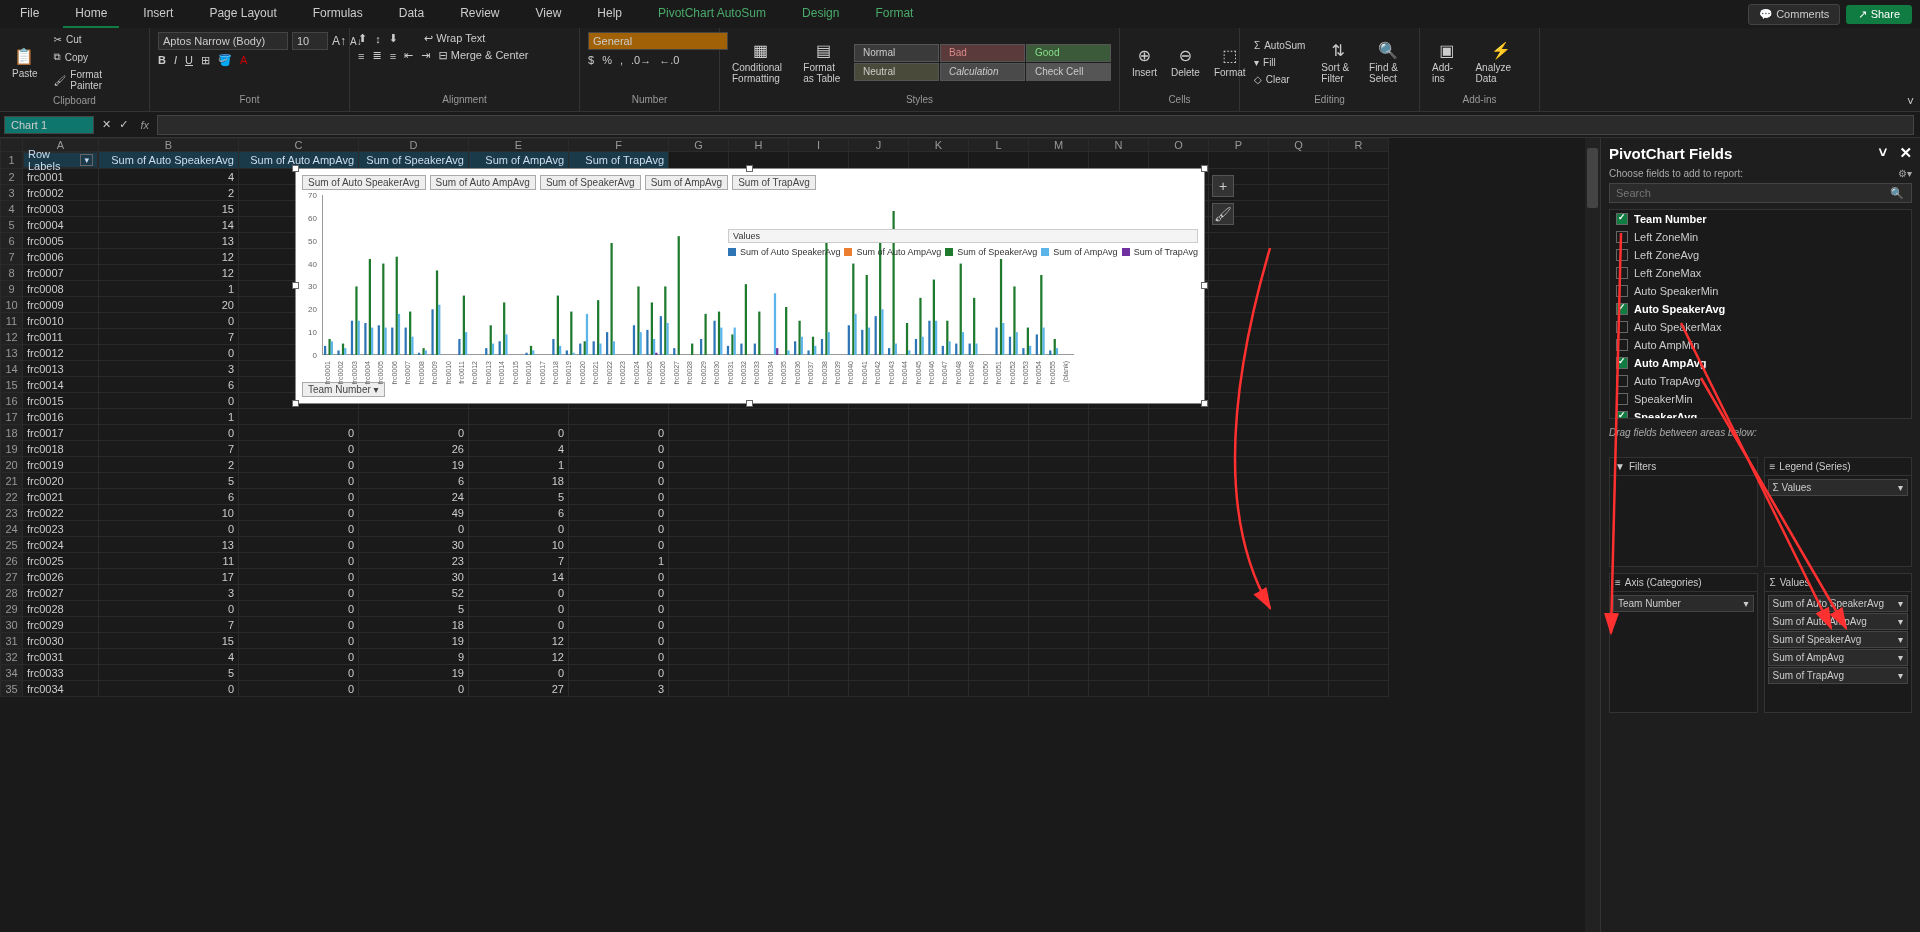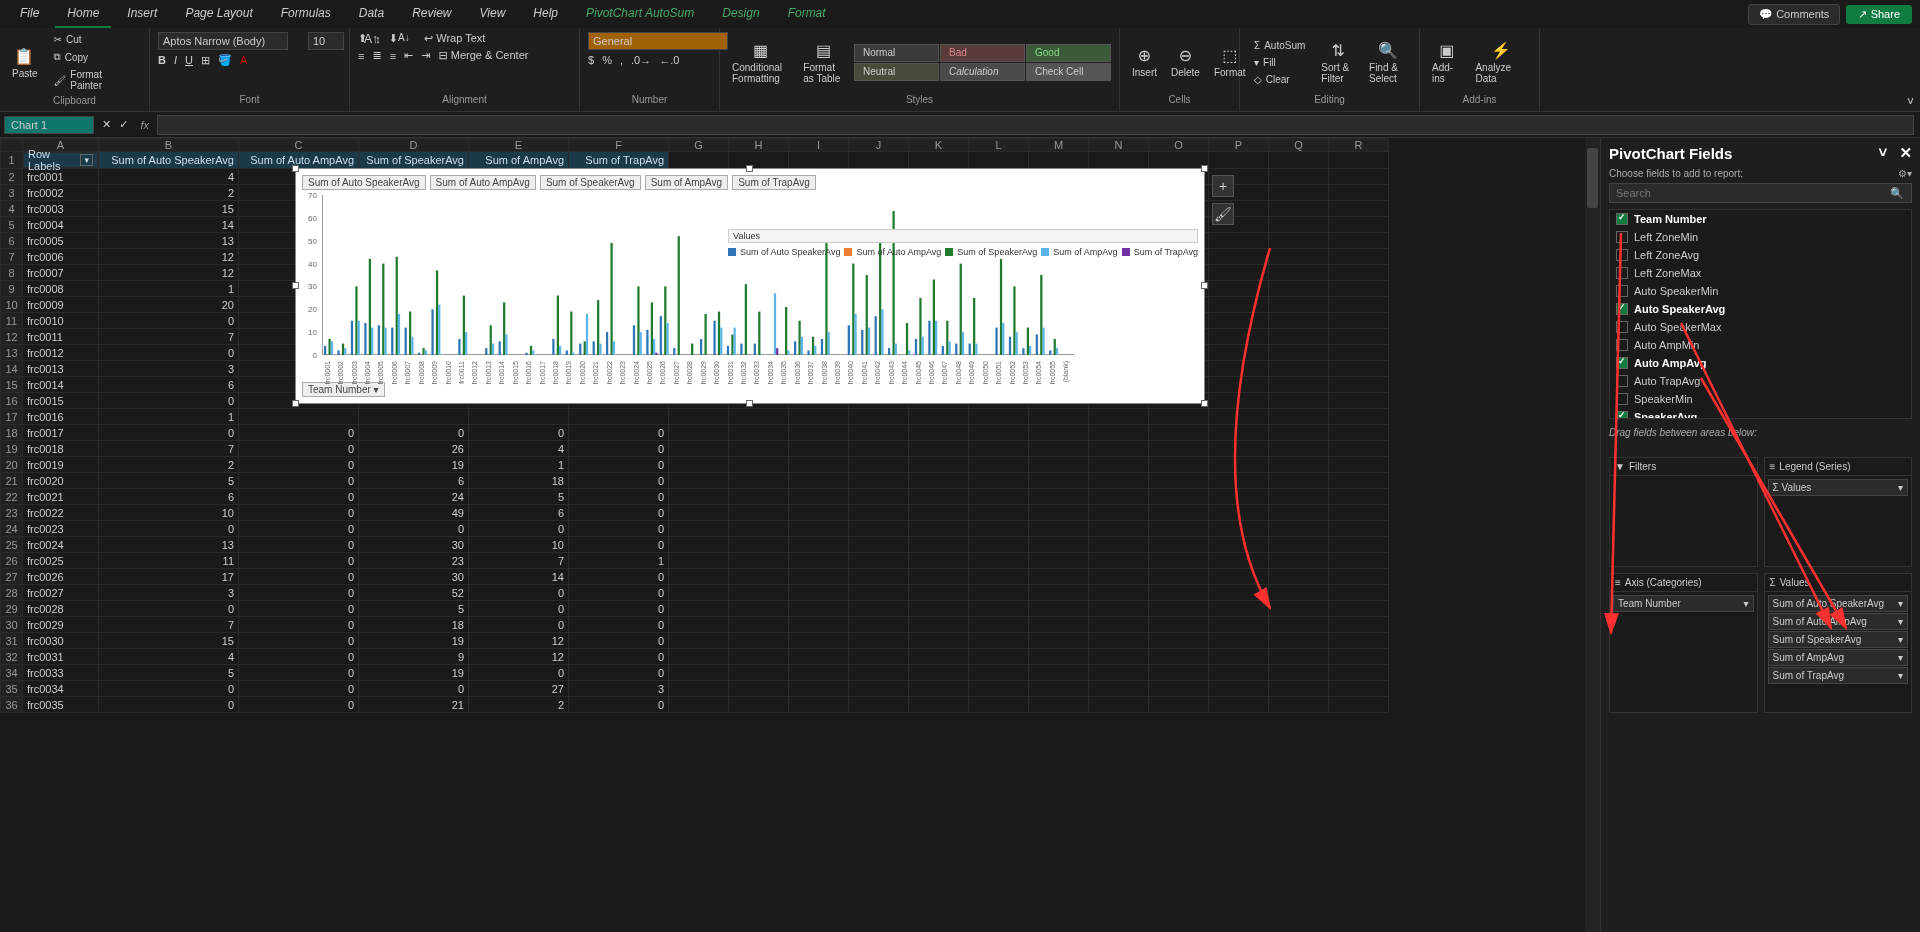--- a/index.html
+++ b/index.html
@@ -1,20 +1,20 @@
 <!DOCTYPE html>
 <html><head>
 <meta charset="utf-8">
 <style>
 * { margin: 0; padding: 0; box-sizing: border-box; font-family: 'Segoe UI', Arial, sans-serif; }
 body { background: #1a1a1a; color: #ccc; font-size: 11px; overflow: hidden; height: 932px; width: 1920px; }
 
 
 .menubar { display: flex; align-items: center; background: #1a1a1a; height: 28px; padding: 0 8px; justify-content: space-between; }
-.menubar-left { display: flex; gap: 4px; font-style: italic; }
+.menubar-left { display: flex; gap: 12px; }
 .menubar-item { padding: 6px 12px; cursor: pointer; font-size: 12px; }
 .menubar-item.active { border-bottom: 2px solid #107c41; }
 .menubar-item.green { color: #4aaa6a; }
 .menubar-right { display: flex; gap: 6px; align-items: center; }
 .btn-comments { background: #2b2b2b; border: 1px solid #444; padding: 3px 10px; border-radius: 3px; font-size: 11px; cursor: pointer;}
 .btn-share { background: #107c41; color: #fff; padding: 3px 12px; border-radius: 3px; font-size: 11px; cursor: pointer;}
 
 
 .ribbon { background: #1e1e1e; height: 84px; display: flex; border-bottom: 1px solid #333; }
 .ribbon-group { border-right: 1px solid #333; padding: 4px 8px; display: flex; flex-direction: column; justify-content: space-between; }
@@ -135,21 +135,21 @@
         <div class="ribbon-btn-sm">✂ <span>Cut</span></div>
         <div class="ribbon-btn-sm">⧉ <span>Copy</span></div>
         <div class="ribbon-btn-sm">🖌 <span>Format Painter</span></div>
       </div>
     </div>
     <div class="ribbon-group-label">Clipboard</div>
   </div>
 
   <div class="ribbon-group" style="width:200px">
     <div class="ribbon-group-content" style="flex-direction:column; align-items:flex-start; gap:4px">
-      <div style="display:flex; gap:20px; ">
+      <div style="display:flex; gap:4px; align-items:center">
         <input class="font-select" value="Aptos Narrow (Body)" style="">
         <input class="size-select" value="10" style="">
         <span style="font-size:12px">A↑</span>
         <span style="font-size:10px">A↓</span>
       </div>
       <div style="display:flex; gap:8px">
         <span style="font-weight:bold">B</span>
         <span style="font-style:italic">I</span>
         <span style="text-decoration:underline">U</span>
         <span>⊞</span>
@@ -1000,41 +1000,20 @@
             <td class="col-rest"></td>
           </tr>
           <tr>
             <th class="rowhead">35</th>
             <td class="col-A">frc0034</td>
             <td class="col-B">0</td>
             <td class="col-C">0</td>
             <td class="col-D">0</td>
             <td class="col-E">27</td>
             <td class="col-F">3</td>
-            <td class="col-rest"></td>
-            <td class="col-rest"></td>
-            <td class="col-rest"></td>
-            <td class="col-rest"></td>
-            <td class="col-rest"></td>
-            <td class="col-rest"></td>
-            <td class="col-rest"></td>
-            <td class="col-rest"></td>
-            <td class="col-rest"></td>
-            <td class="col-rest"></td>
-            <td class="col-rest"></td>
-            <td class="col-rest"></td>
-          </tr>
-          <tr>
-            <th class="rowhead">36</th>
-            <td class="col-A">frc0035</td>
-            <td class="col-B">0</td>
-            <td class="col-C">0</td>
-            <td class="col-D">21</td>
-            <td class="col-E">2</td>
-            <td class="col-F">0</td>
             <td class="col-rest"></td>
             <td class="col-rest"></td>
             <td class="col-rest"></td>
             <td class="col-rest"></td>
             <td class="col-rest"></td>
             <td class="col-rest"></td>
             <td class="col-rest"></td>
             <td class="col-rest"></td>
             <td class="col-rest"></td>
             <td class="col-rest"></td>

